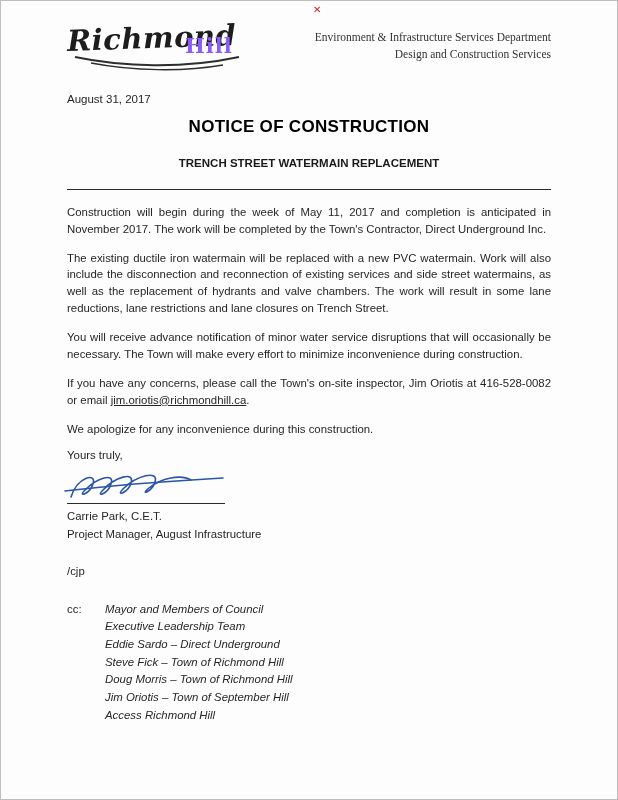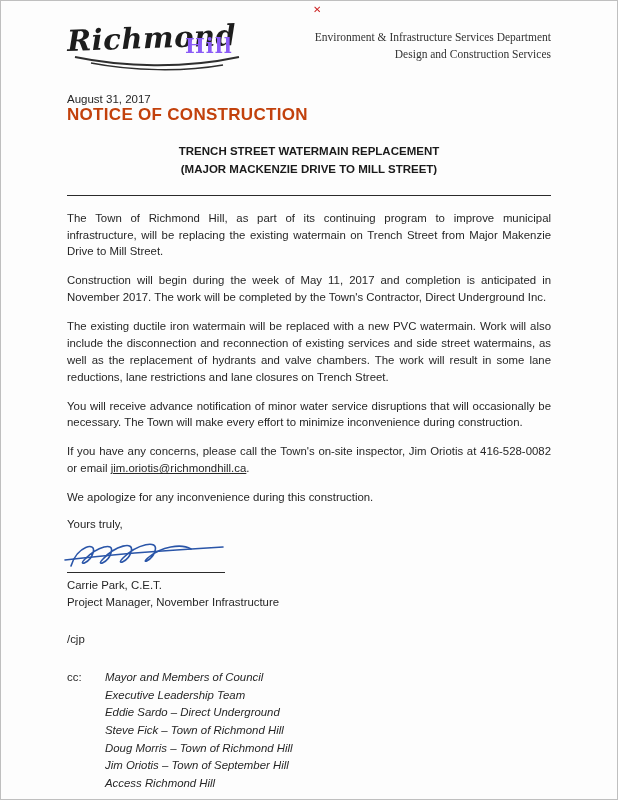--- a/index.html
+++ b/index.html
@@ -28,21 +28,21 @@
   }
   .logo-hill {
     font-family: "DejaVu Serif", serif;
     font-size: 21px; font-weight: bold; color: #8b5cf6;
     position: absolute; left: 118px; top: 12px; letter-spacing: 1px;
   }
   .logo-swoosh { position: absolute; left: 6px; top: 30px; }
   .dept { text-align: right; font-family: "Liberation Serif", serif; font-size: 11.5px; line-height: 1.5; color: #333; padding-top: 8px; }
   
   .date { margin-top: 14px; font-size: 11.5px; }
-  .title { font-size: 17px; font-weight: bold; letter-spacing: 0.3px; color: #c2410c; }
+  .title { text-align: center; font-size: 17px; font-weight: bold; letter-spacing: 0.3px; margin-top: 12px; color: #000000; }
   .subtitle { text-align: center; font-size: 11.5px; font-weight: bold; margin-top: 18px; line-height: 1.55; color: #1a1a1a; }
   .rule { border: none; border-top: 1.4px solid #2b2b2b; margin: 16px 0 14px 0; }
   .para { font-size: 11.4px; line-height: 1.48; text-align: justify; margin-bottom: 12px; }
   .email-link { color: #262626; text-decoration: underline; }
   .closing { font-size: 11.4px; }
   .sig-block { margin-top: 6px; }
   .sig-scribble { display: block; margin-left: -6px; }
   .sig-line { width: 158px; border: none; border-top: 1px solid #2b2b2b; margin: -6px 0 4px 0; }
   .sig-name, .sig-title { font-size: 11.4px; line-height: 1.5; }
   .initials { font-size: 11.4px; margin-top: 22px; }
@@ -71,46 +71,44 @@
       <div>Design and Construction Services</div>
     </div>
   </div>
 
   <div class="date">August 31, 2017</div>
 
   <div class="title">NOTICE OF CONSTRUCTION</div>
 
   <div class="subtitle">
     <div>TRENCH STREET WATERMAIN REPLACEMENT</div>
-    <div>(MAJOR MACKENZIE DRIVE TO MILL STREET)</div>
   </div>
 
   <hr class="rule">
 
-  <div class="para">The Town of Richmond Hill, as part of its continuing program to improve municipal infrastructure, will be replacing the existing watermain on Trench Street from Major Makenzie Drive to Mill Street.</div>
   <div class="para">Construction will begin during the week of May 11, 2017 and completion is anticipated in November 2017. The work will be completed by the Town's Contractor, Direct Underground Inc.</div>
   <div class="para">The existing ductile iron watermain will be replaced with a new PVC watermain. Work will also include the disconnection and reconnection of existing services and side street watermains, as well as the replacement of hydrants and valve chambers. The work will result in some lane reductions, lane restrictions and lane closures on Trench Street.</div>
   <div class="para">You will receive advance notification of minor water service disruptions that will occasionally be necessary. The Town will make every effort to minimize inconvenience during construction.</div>
 
   <div class="para"><span>If you have any concerns, please call the Town's on-site inspector, Jim Oriotis at 416-528-0082 or email </span><a class="email-link">jim.oriotis@richmondhill.ca</a><span>.</span></div>
 
   <div class="para">We apologize for any inconvenience during this construction.</div>
 
   <div class="closing">Yours truly,</div>
 
   <div class="sig-block">
     <svg class="sig-scribble" width="170" height="42" viewBox="0 0 170 42">
       <g stroke="#2a55a8" stroke-width="1.6" fill="none" stroke-linecap="round">
         <path d="M10 30 C 16 10, 36 5, 32 17 C 29 27, 16 31, 24 23 C 36 11, 54 5, 50 17 C 47 27, 34 31, 42 23 C 54 10, 74 4, 70 16 C 67 26, 54 30, 62 22 C 76 8, 98 3, 94 15 C 91 25, 78 29, 88 21 C 100 11, 120 7, 130 13"></path>
         <path d="M4 24 C 45 19, 110 14, 162 11"></path>
       </g>
     </svg>
     <hr class="sig-line">
     <div class="sig-name">Carrie Park, C.E.T.</div>
-    <div class="sig-title">Project Manager, November Infrastructure</div>
+    <div class="sig-title">Project Manager, August Infrastructure</div>
   </div>
 
   <div class="initials">/cjp</div>
 
   <div class="cc-block">
     <div class="cc-label">cc:</div>
     <div class="cc-list">
       <div>Mayor and Members of Council</div>
       <div>Executive Leadership Team</div>
       <div>Eddie Sardo – Direct Underground</div>

